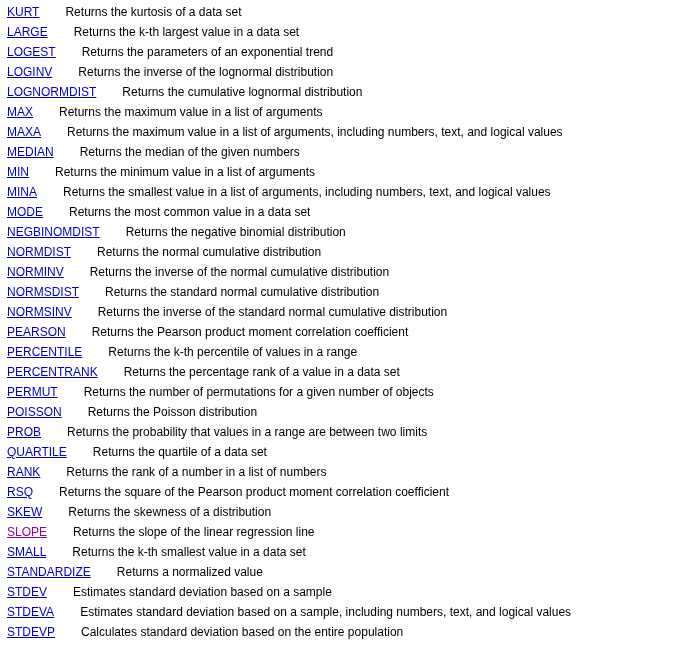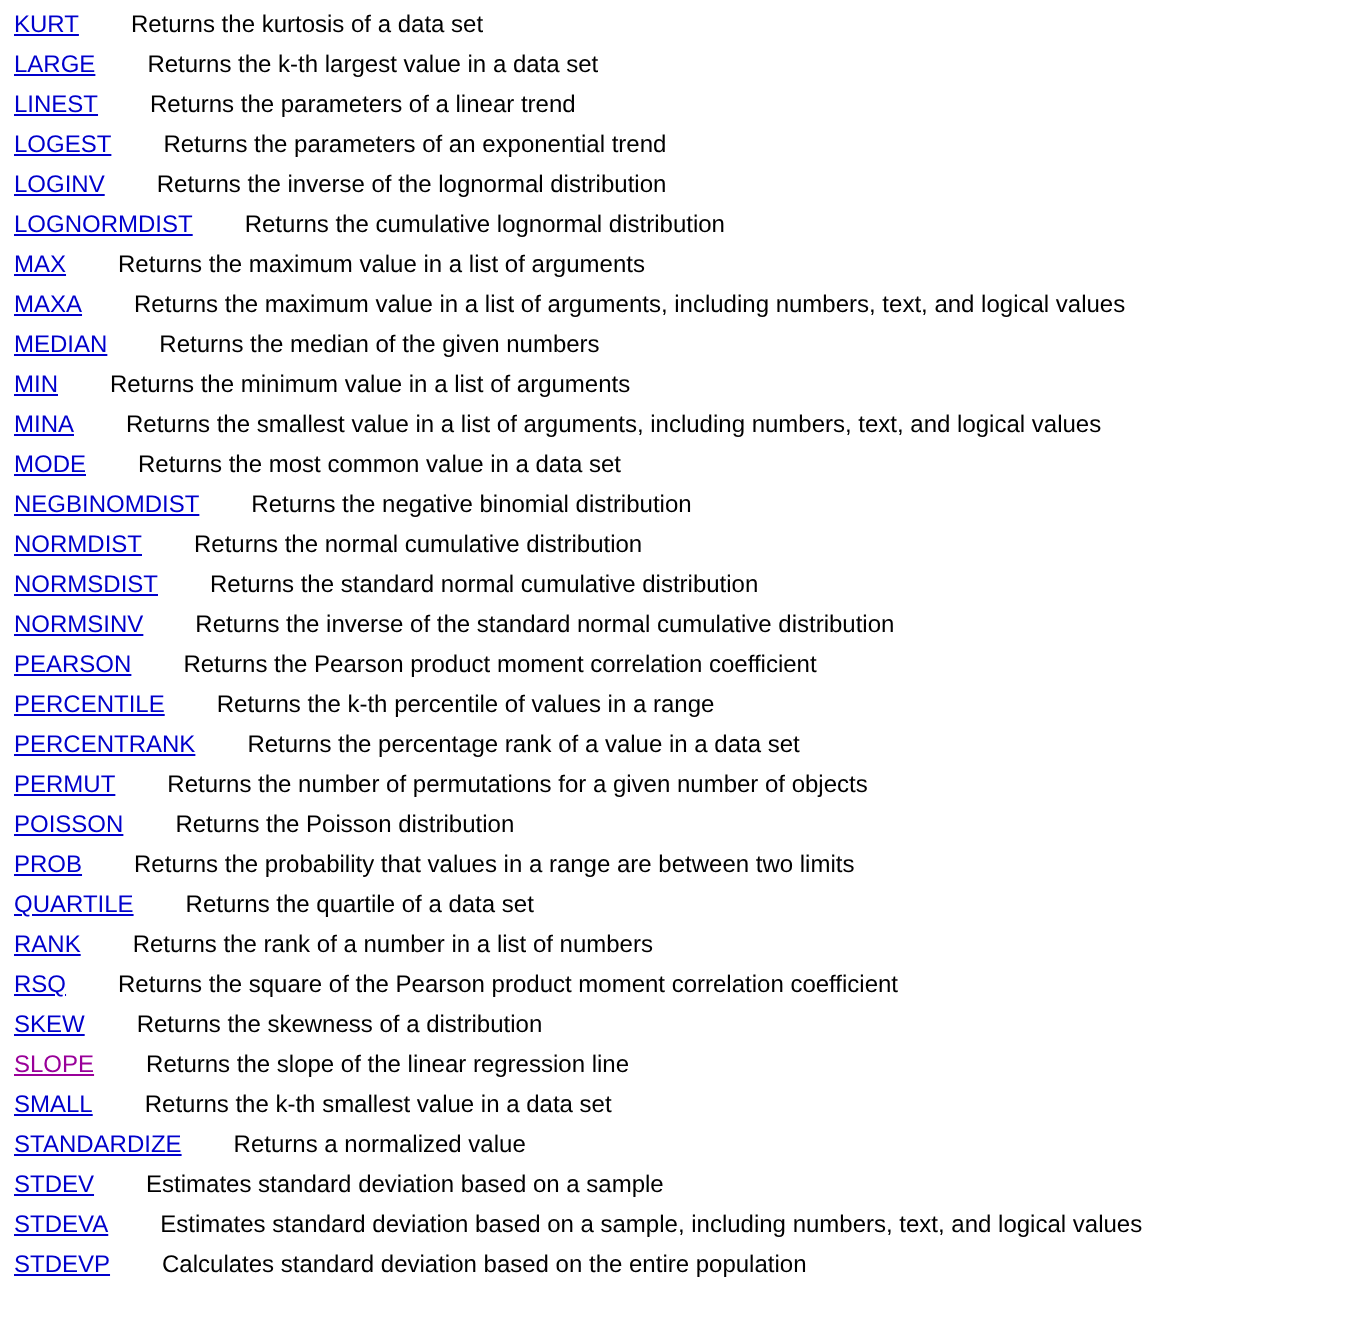--- a/index.html
+++ b/index.html
@@ -39,23 +39,20 @@
 
 <div class="function-list">
   <div class="function-row">
     <a href="#" class="function-link">KURT</a><span class="function-description">Returns the kurtosis of a data set</span>
   </div>
 
   <div class="function-row">
     <a href="#" class="function-link">LARGE</a><span class="function-description">Returns the k-th largest value in a data set</span>
   </div>
 
-  <div class="function-row">
-    <a href="#" class="function-link">LINEST</a><span class="function-description">Returns the parameters of a linear trend</span>
-  </div>
 
   <div class="function-row">
     <a href="#" class="function-link">LOGEST</a><span class="function-description">Returns the parameters of an exponential trend</span>
   </div>
 
   <div class="function-row">
     <a href="#" class="function-link">LOGINV</a><span class="function-description">Returns the inverse of the lognormal distribution</span>
   </div>
 
   <div class="function-row">
@@ -87,20 +84,23 @@
   </div>
 
   <div class="function-row">
     <a href="#" class="function-link">NEGBINOMDIST</a><span class="function-description">Returns the negative binomial distribution</span>
   </div>
 
   <div class="function-row">
     <a href="#" class="function-link">NORMDIST</a><span class="function-description">Returns the normal cumulative distribution</span>
   </div>
 
+  <div class="function-row">
+    <a href="#" class="function-link">NORMINV</a><span class="function-description">Returns the inverse of the normal cumulative distribution</span>
+  </div>
 
   <div class="function-row">
     <a href="#" class="function-link">NORMSDIST</a><span class="function-description">Returns the standard normal cumulative distribution</span>
   </div>
 
   <div class="function-row">
     <a href="#" class="function-link">NORMSINV</a><span class="function-description">Returns the inverse of the standard normal cumulative distribution</span>
   </div>
 
   <div class="function-row">

